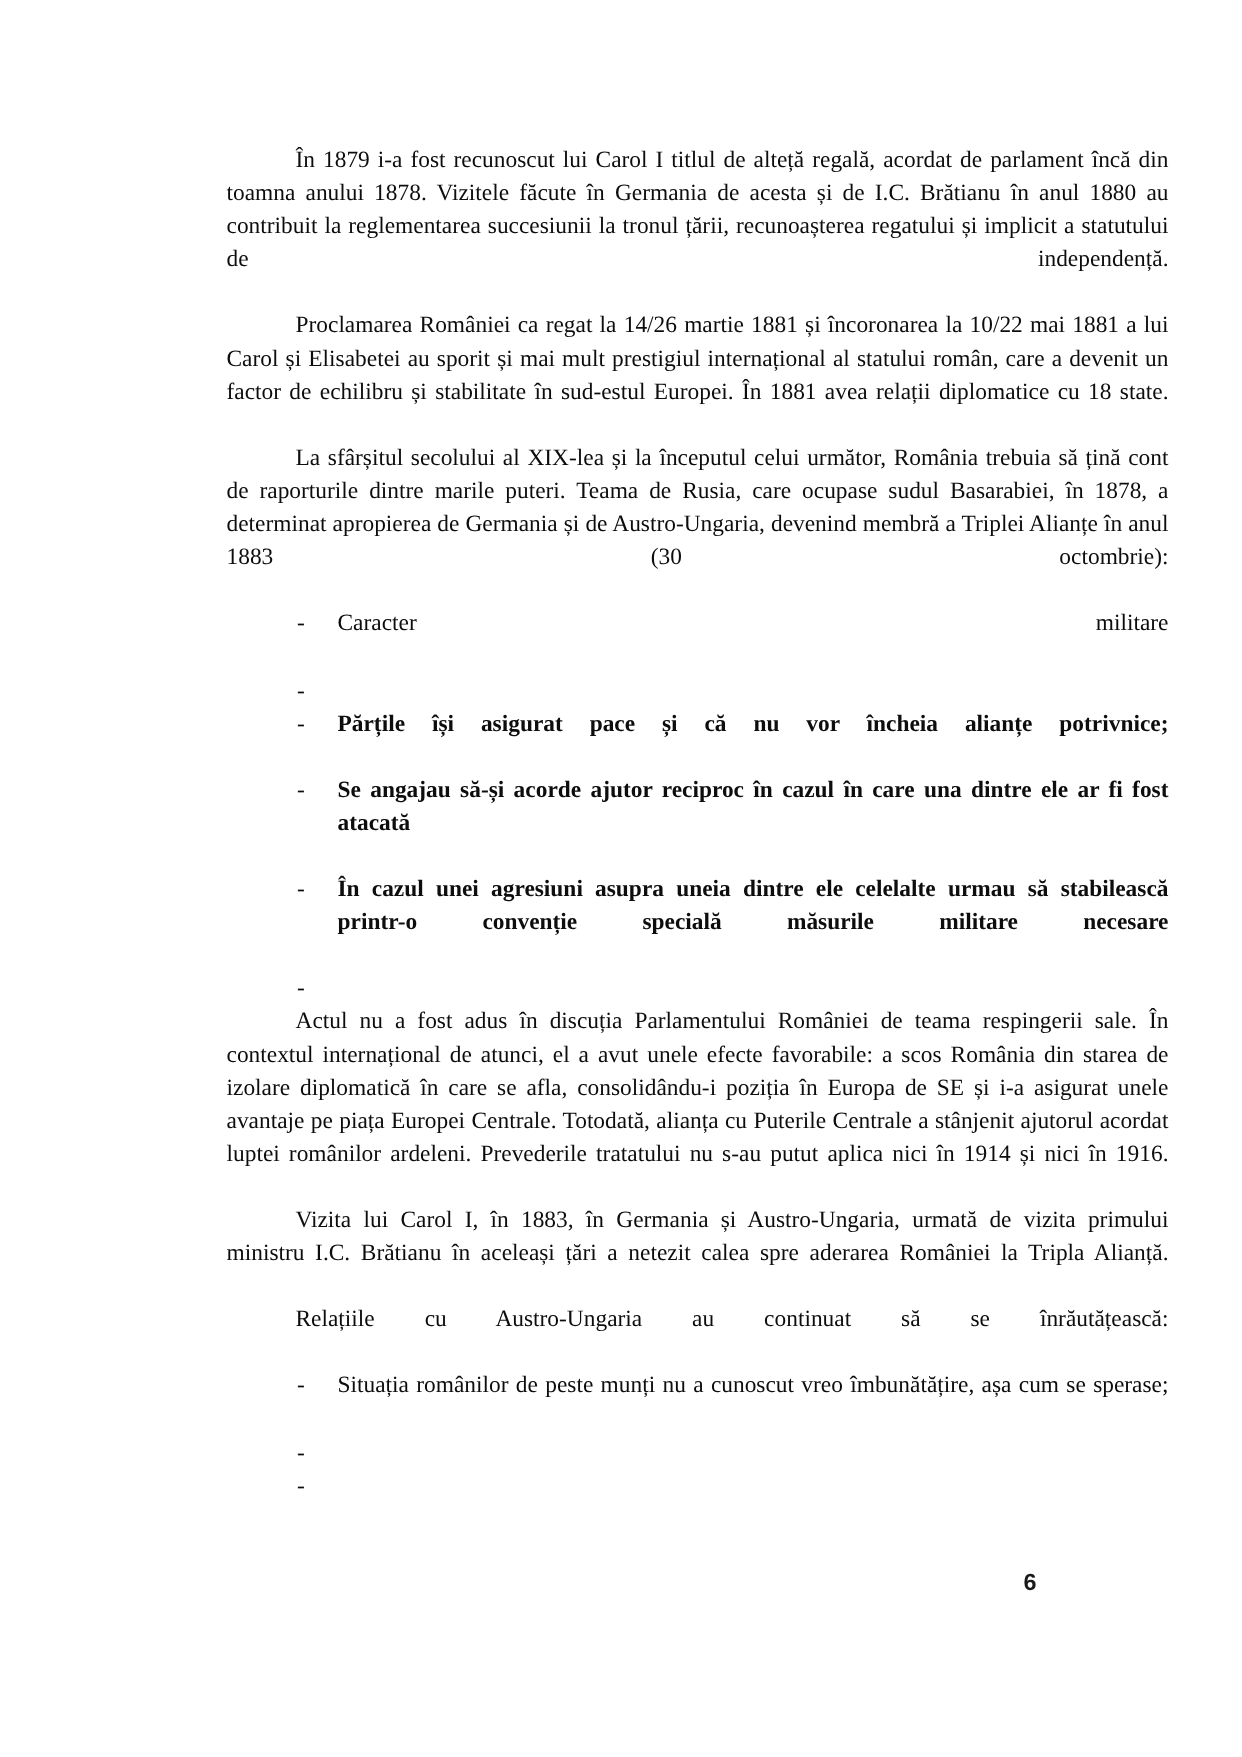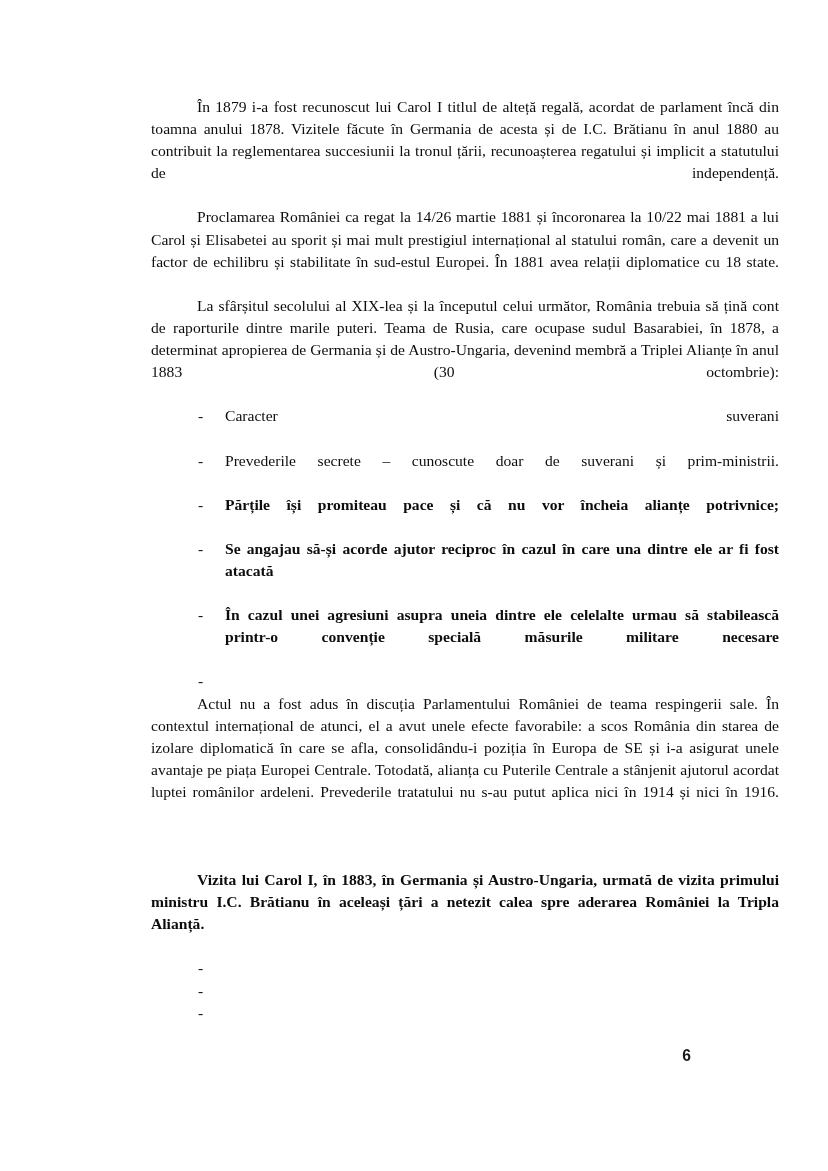--- a/index.html
+++ b/index.html
@@ -29,22 +29,21 @@
     line-height: 22.1px;
     text-align: justify;
     text-justify: inter-word;
     -webkit-hyphens: none;
     hyphens: none;
   }
   p.indent {
     text-indent: 46px;
   }
   p.bold {
-    font-weight: bold;
-    margin-top: 44px;
+    font-weight: normal;
   }
 
   
   ul.dashlist {
     list-style: none;
     margin: 0;
     padding: 0;
   }
   ul.dashlist > li {
     position: relative;
@@ -90,49 +89,50 @@
 <div class="page">
   <div class="content">
 
     <p class="indent">În 1879 i-a fost recunoscut lui Carol I titlul de alteță regală, acordat de parlament încă din toamna anului 1878. Vizitele făcute în Germania de acesta și de I.C. Brătianu în anul 1880 au contribuit la reglementarea succesiunii la tronul țării, recunoașterea regatului și implicit a statutului de independență.</p>
     <p class="indent">Proclamarea României ca regat la 14/26 martie 1881 și încoronarea la 10/22 mai 1881 a lui Carol și Elisabetei au sporit și mai mult prestigiul internațional al statului român, care a devenit un factor de echilibru și stabilitate în sud-estul Europei. În 1881 avea relații diplomatice cu 18 state.</p>
     <p class="indent">La sfârșitul secolului al XIX-lea și la începutul celui următor, România trebuia să țină cont de raporturile dintre marile puteri. Teama de Rusia, care ocupase sudul Basarabiei, în 1878, a determinat apropierea de Germania și de Austro-Ungaria, devenind membră a Triplei Alianțe în anul 1883 (30 octombrie):</p>
 
     <ul class="dashlist">
       <li>
         <span class="dash">-</span>
-        <span>Caracter suverani</span>
+        <span>Caracter militare</span>
       </li>
       <li>
         <span class="dash">-</span>
-        <span>Prevederile secrete – cunoscute doar de suverani și prim-ministrii.</span>
       </li>
       <li class="bolditem">
         <span class="dash">-</span>
-        <span>Părțile își promiteau pace și că nu vor încheia alianțe potrivnice;</span>
+        <span>Părțile își asigurat pace și că nu vor încheia alianțe potrivnice;</span>
       </li>
       <li class="bolditem">
         <span class="dash">-</span>
         <span>Se angajau să-și acorde ajutor reciproc în cazul în care una dintre ele ar fi fost atacată</span>
       </li>
       <li class="bolditem">
         <span class="dash">-</span>
         <span>În cazul unei agresiuni asupra uneia dintre ele celelalte urmau să stabilească printr-o convenție specială măsurile militare necesare</span>
       </li>
       <li class="bolditem">
         <span class="dash">-</span>
       </li>
     </ul>
 
     <p class="indent">Actul nu a fost adus în discuția Parlamentului României de teama respingerii sale. În contextul internațional de atunci, el a avut unele efecte favorabile: a scos România din starea de izolare diplomatică în care se afla, consolidându-i poziția în Europa de SE și i-a asigurat unele avantaje pe piața Europei Centrale. Totodată, alianța cu Puterile Centrale a stânjenit ajutorul acordat luptei românilor ardeleni.  Prevederile tratatului nu s-au putut aplica nici în 1914 și nici în 1916.</p>
     <p class="indent bold">Vizita lui Carol I, în 1883, în Germania și Austro-Ungaria, urmată de vizita primului ministru I.C. Brătianu în aceleași țări a netezit calea spre aderarea României la Tripla Alianță.</p>
+    <p class="indent">Relațiile cu Austro-Ungaria au continuat să se înrăutățească:</p>
 
     <ul class="dashlist">
       <li>
         <span class="dash">-</span>
+        <span>Situația românilor de peste munți nu a cunoscut vreo îmbunătățire, așa cum se sperase;</span>
       </li>
       <li>
         <span class="dash">-</span>
       </li>
       <li>
         <span class="dash">-</span>
       </li>
     </ul>
 
   </div>

